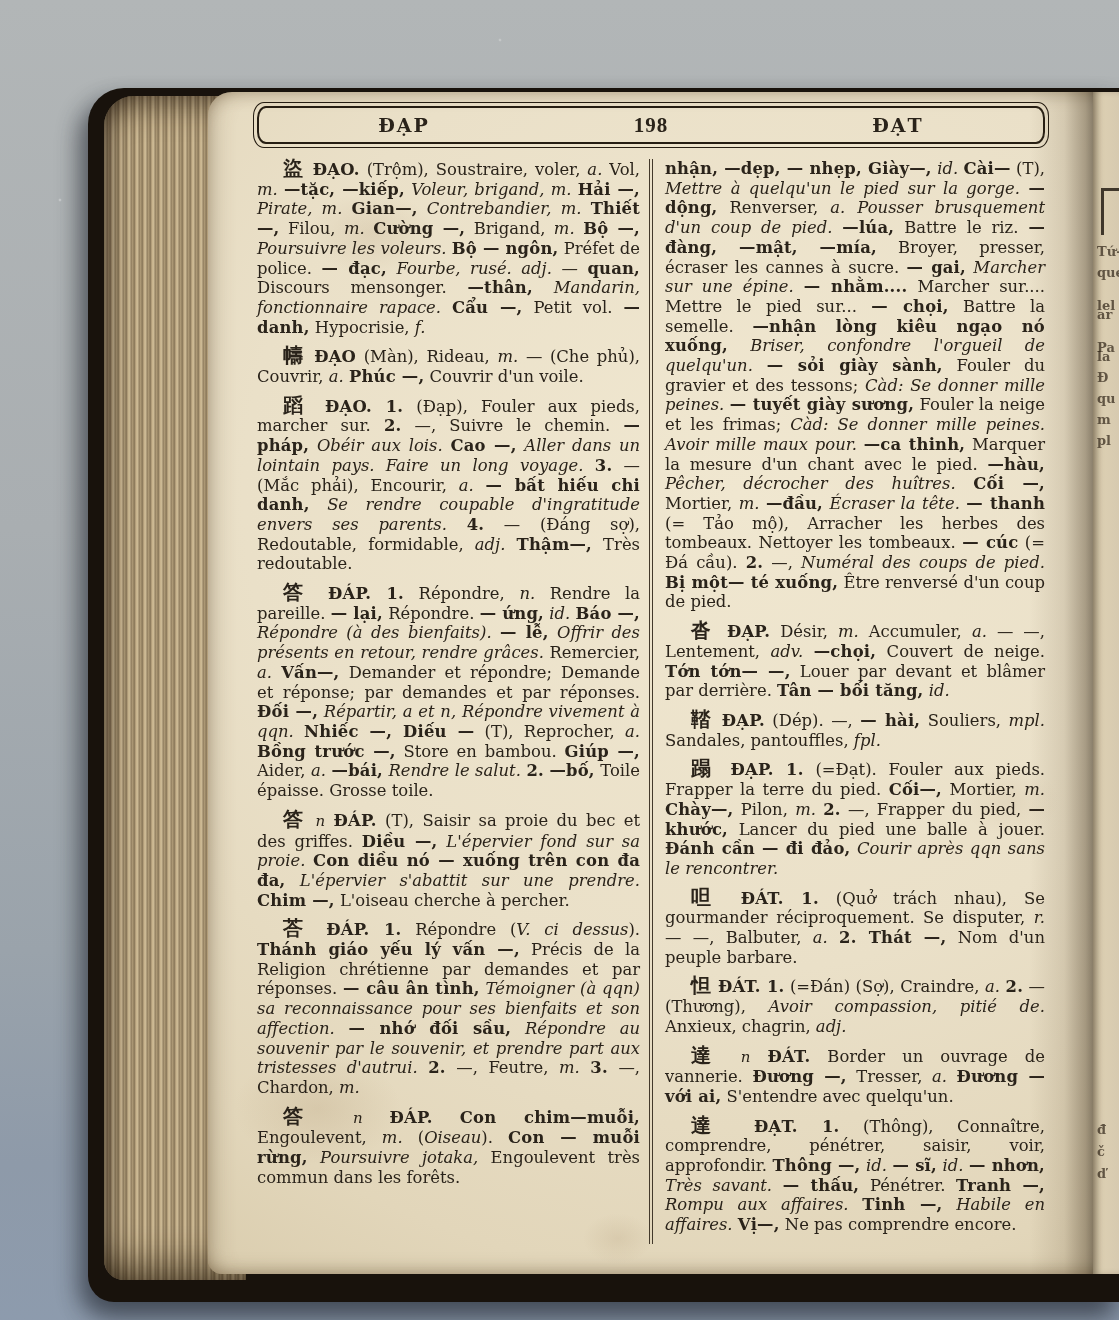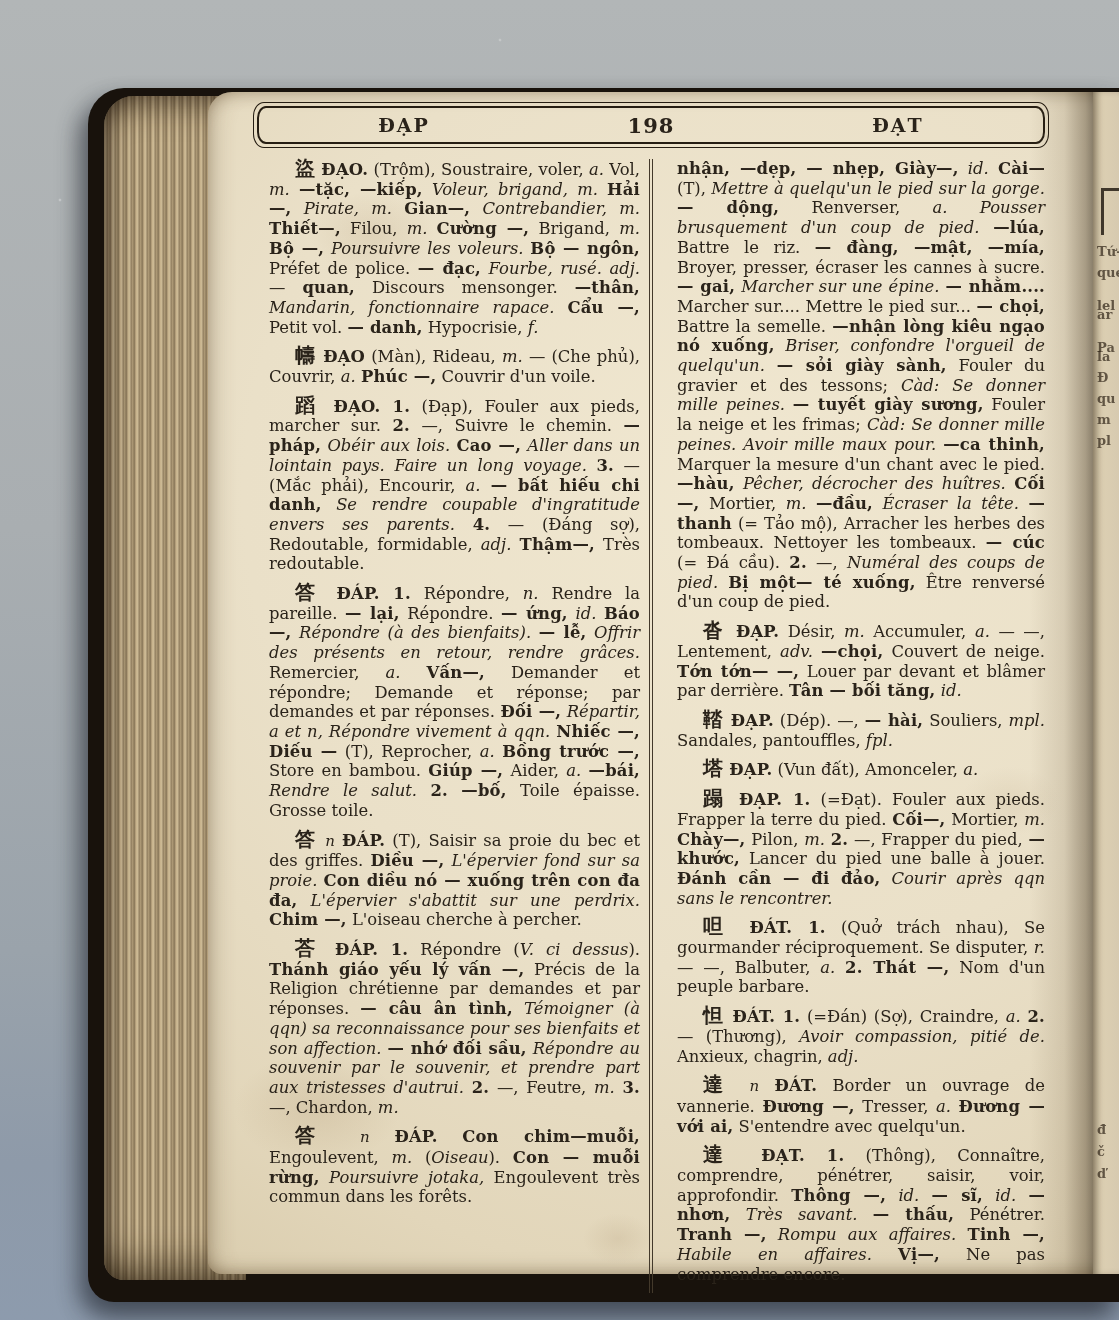--- a/index.html
+++ b/index.html
@@ -54,26 +54,26 @@
       radial-gradient(120px 80px at 12% 86%,rgba(150,120,80,.16),transparent 70%),
       radial-gradient(70px 50px at 88% 60%,rgba(150,120,80,.10),transparent 70%),
       radial-gradient(50px 36px at 45% 97%,rgba(140,110,70,.12),transparent 70%);}
   .content{position:absolute;left:49px;top:14px;width:788px;color:#2a231a;}
   .header-box{
     position:relative;height:34px;border:2px solid #251d12;border-radius:9px/12px;
     display:grid;grid-template-columns:37% 26% 37%;align-items:center;
   }
   .header-box::before{content:"";position:absolute;inset:-6px;border:1.5px solid #251d12;border-radius:11px/14px;}
   .hcell{text-align:center;font-weight:bold;font-size:19px;letter-spacing:2px;}
-  .hnum{font-size:21px;letter-spacing:1px;}
+  .hnum{font-size:21px;letter-spacing:1px;font-family:Liberation Serif, serif;}
   .cols{display:flex;margin-top:15px;}
   .col{width:393px;box-sizing:border-box;}
   .col-left{padding-right:9px;border-right:1px solid #43392b;}
   .col-right{border-left:1px solid #43392b;margin-left:2px;padding-left:12px;}
-  p.entry{margin:0 0 9px 12px;text-align:justify;text-indent:26px;
+  p.entry{margin:0 0 9px 0;text-align:justify;text-indent:26px;
     font-size:16.4px;line-height:19.7px;}
   p.entry.cont{text-indent:0;margin-top:0;}
   .cjk{font-size:20px;font-weight:bold;letter-spacing:1px;}
   .nm{font-size:15px;}
   b{letter-spacing:.2px;}
 </style>
 </head>
 <body>
 
 <div class="photo">
@@ -88,29 +88,28 @@
           <span class="hcell hnum">198</span>
           <span class="hcell">ĐẠT</span>
         </div>
 
         <div class="cols">
           <div class="col col-left">
               <p class="entry"><span class="cjk">盜</span> <b>ĐẠO.</b> (Trộm), Soustraire, voler, <i>a.</i> Vol, <i>m.</i> <b>—tặc, —kiếp,</b> <i>Voleur, brigand,</i> <i>m.</i> <b>Hải —,</b> <i>Pirate,</i> <i>m.</i> <b>Gian—,</b> <i>Contrebandier,</i> <i>m.</i> <b>Thiết—,</b> Filou, <i>m.</i> <b>Cường —,</b> Brigand, <i>m.</i> <b>Bộ —,</b> <i>Poursuivre les voleurs.</i> <b>Bộ — ngôn,</b> Préfet de police. <b>— đạc,</b> <i>Fourbe, rusé. adj.</i> — <b>quan,</b> Discours mensonger. <b>—thân,</b> <i>Mandarin, fonctionnaire rapace.</i> <b>Cẩu —,</b> Petit vol. <b>— danh,</b> Hypocrisie, <i>f.</i></p>
               <p class="entry"><span class="cjk">幬</span> <b>ĐẠO</b> (Màn), Rideau, <i>m.</i> — (Che phủ), Couvrir, <i>a.</i> <b>Phúc —,</b> Couvrir d'un voile.</p>
               <p class="entry"><span class="cjk">蹈</span> <b>ĐẠO. 1.</b> (Đạp), Fouler aux pieds, marcher sur. <b>2.</b> —, Suivre le chemin. <b>— pháp,</b> <i>Obéir aux lois.</i> <b>Cao —,</b> <i>Aller dans un lointain pays. Faire un long voyage.</i> <b>3.</b> — (Mắc phải), Encourir, <i>a.</i> <b>— bất hiếu chi danh,</b> <i>Se rendre coupable d'ingratitude envers ses parents.</i> <b>4.</b> — (Đáng sợ), Redoutable, formidable, <i>adj.</i> <b>Thậm—,</b> Très redoutable.</p>
               <p class="entry"><span class="cjk">答</span> <b>ĐÁP. 1.</b> Répondre, <i>n.</i> Rendre la pareille. <b>— lại,</b> Répondre. <b>— ứng,</b> <i>id.</i> <b>Báo —,</b> <i>Répondre (à des bienfaits).</i> <b>— lễ,</b> <i>Offrir des présents en retour, rendre grâces.</i> Remercier, <i>a.</i> <b>Vấn—,</b> Demander et répondre; Demande et réponse; par demandes et par réponses. <b>Đối —,</b> <i>Répartir, a et n, Répondre vivement à qqn.</i> <b>Nhiếc —, Diếu —</b> (T), Reprocher, <i>a.</i> <b>Bồng trước —,</b> Store en bambou. <b>Giúp —,</b> Aider, <i>a.</i> <b>—bái,</b> <i>Rendre le salut.</i> <b>2.</b> <b>—bố,</b> Toile épaisse. Grosse toile.</p>
-              <p class="entry"><span class="cjk">答</span> <i class="nm">n</i> <b>ĐÁP.</b> (T), Saisir sa proie du bec et des griffes. <b>Diều —,</b> <i>L'épervier fond sur sa proie.</i> <b>Con diều nó — xuống trên con đa đa,</b> <i>L'épervier s'abattit sur une perdrix.</i> <b>Chim —,</b> L'oiseau cherche à percher.</p>
+              <p class="entry"><span class="cjk">答</span> <i class="nm">n</i> <b>ĐÁP.</b> (T), Saisir sa proie du bec et des griffes. <b>Diều —,</b> <i>L'épervier fond sur sa proie.</i> <b>Con diều nó — xuống trên con đa đa,</b> <i>L'épervier s'abattit sur une prendre.</i> <b>Chim —,</b> L'oiseau cherche à percher.</p>
               <p class="entry"><span class="cjk">荅</span> <b>ĐÁP. 1.</b> Répondre (<i>V. ci dessus</i>). <b>Thánh giáo yếu lý vấn —,</b> Précis de la Religion chrétienne par demandes et par réponses. <b>— câu ân tình,</b> <i>Témoigner (à qqn) sa reconnaissance pour ses bienfaits et son affection.</i> <b>— nhớ đối sầu,</b> <i>Répondre au souvenir par le souvenir, et prendre part aux tristesses d'autrui.</i> <b>2.</b> —, Feutre, <i>m.</i> <b>3.</b> —, Chardon, <i>m.</i></p>
               <p class="entry"><span class="cjk">答</span> <i class="nm">n</i> <b>ĐÁP.</b> <b>Con chim—muỗi,</b> Engoulevent, <i>m.</i> (<i>Oiseau</i>). <b>Con — muỗi rừng,</b> <i>Poursuivre jotaka,</i> Engoulevent très commun dans les forêts.</p>
             </div>
           <div class="col col-right">
               <p class="entry cont"><b>nhận, —dẹp, — nhẹp, Giày—,</b> <i>id.</i> <b>Cài—</b> (T), <i>Mettre à quelqu'un le pied sur la gorge.</i> <b>— dộng,</b> Renverser, <i>a.</i> <i>Pousser brusquement d'un coup de pied.</i> <b>—lúa,</b> Battre le riz. <b>— đàng, —mật, —mía,</b> Broyer, presser, écraser les cannes à sucre. <b>— gai,</b> <i>Marcher sur une épine.</i> <b>— nhằm....</b> Marcher sur.... Mettre le pied sur... <b>— chọi,</b> Battre la semelle. <b>—nhận lòng kiêu ngạo nó xuống,</b> <i>Briser, confondre l'orgueil de quelqu'un.</i> <b>— sỏi giày sành,</b> Fouler du gravier et des tessons; <i>Càd: Se donner mille peines.</i> <b>— tuyết giày sương,</b> Fouler la neige et les frimas; <i>Càd: Se donner mille peines. Avoir mille maux pour.</i> <b>—ca thinh,</b> Marquer la mesure d'un chant avec le pied. <b>—hàu,</b> <i>Pêcher, décrocher des huîtres.</i> <b>Cối —,</b> Mortier, <i>m.</i> <b>—đầu,</b> <i>Écraser la tête.</i> <b>— thanh</b> (= Tảo mộ), Arracher les herbes des tombeaux. Nettoyer les tombeaux. <b>— cúc</b> (= Đá cầu). <b>2.</b> —, <i>Numéral des coups de pied.</i> <b>Bị một— té xuống,</b> Être renversé d'un coup de pied.</p>
               <p class="entry"><span class="cjk">沓</span> <b>ĐẠP.</b> Désir, <i>m.</i> Accumuler, <i>a.</i> — —, Lentement, <i>adv.</i> <b>—chọi,</b> Couvert de neige. <b>Tớn tớn— —,</b> Louer par devant et blâmer par derrière. <b>Tân — bối tăng,</b> <i>id.</i></p>
               <p class="entry"><span class="cjk">鞜</span> <b>ĐẠP.</b> (Dép). —, <b>— hài,</b> Souliers, <i>mpl.</i> Sandales, pantouffles, <i>fpl.</i></p>
-              <p class="entry"><span class="cjk">塔</span> <b>ĐẠP.</b> (Vun đất), Amonceler, <i>a.</i></p>
               <p class="entry"><span class="cjk">蹋</span> <b>ĐẠP. 1.</b> (=Đạt). Fouler aux pieds. Frapper la terre du pied. <b>Cối—,</b> Mortier, <i>m.</i> <b>Chày—,</b> Pilon, <i>m.</i> <b>2.</b> —, Frapper du pied, <b>— khước,</b> Lancer du pied une balle à jouer. <b>Đánh cần — đi đảo,</b> <i>Courir après qqn sans le rencontrer.</i></p>
               <p class="entry"><span class="cjk">呾</span> <b>ĐÁT. 1.</b> (Quở trách nhau), Se gourmander réciproquement. Se disputer, <i>r.</i> — —, Balbuter, <i>a.</i> <b>2. Thát —,</b> Nom d'un peuple barbare.</p>
               <p class="entry"><span class="cjk">怛</span> <b>ĐÁT. 1.</b> (=Đán) (Sợ), Craindre, <i>a.</i> <b>2.</b> — (Thương), <i>Avoir compassion, pitié de.</i> Anxieux, chagrin, <i>adj.</i></p>
               <p class="entry"><span class="cjk">達</span> <i class="nm">n</i> <b>ĐÁT.</b> Border un ouvrage de vannerie. <b>Đương —,</b> Tresser, <i>a.</i> <b>Đương —với ai,</b> S'entendre avec quelqu'un.</p>
               <p class="entry"><span class="cjk">達</span> <b>ĐẠT. 1.</b> (Thông), Connaître, comprendre, pénétrer, saisir, voir, approfondir. <b>Thông —,</b> <i>id.</i> <b>— sĩ,</b> <i>id.</i> <b>— nhơn,</b> <i>Très savant.</i> <b>— thấu,</b> Pénétrer. <b>Tranh —,</b> <i>Rompu aux affaires.</i> <b>Tinh —,</b> <i>Habile en affaires.</i> <b>Vị—,</b> Ne pas comprendre encore.</p>
             </div>
         </div>
       </div>
 
       <div class="gutter"></div>

